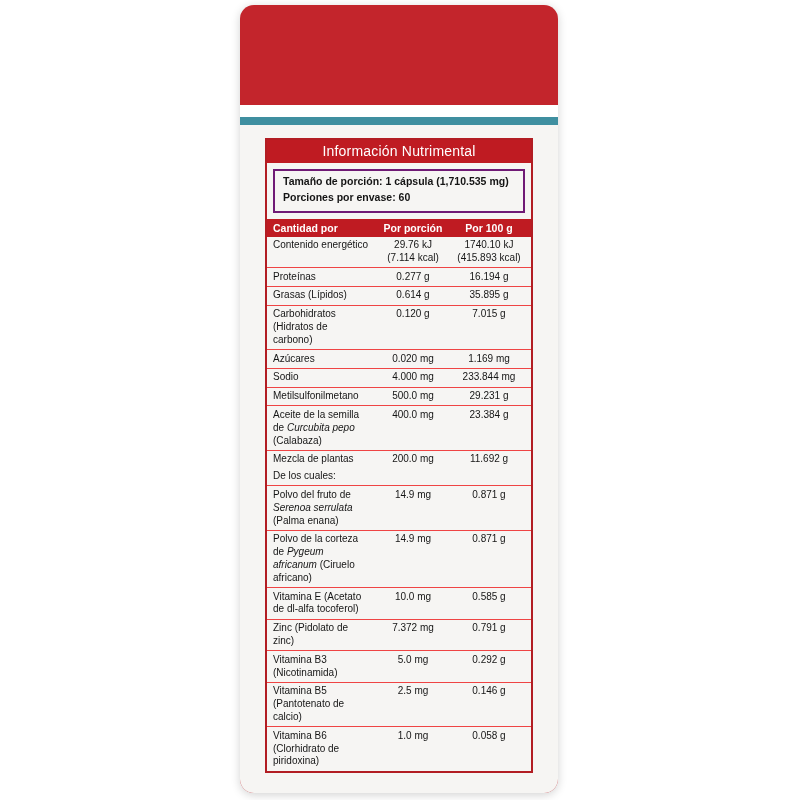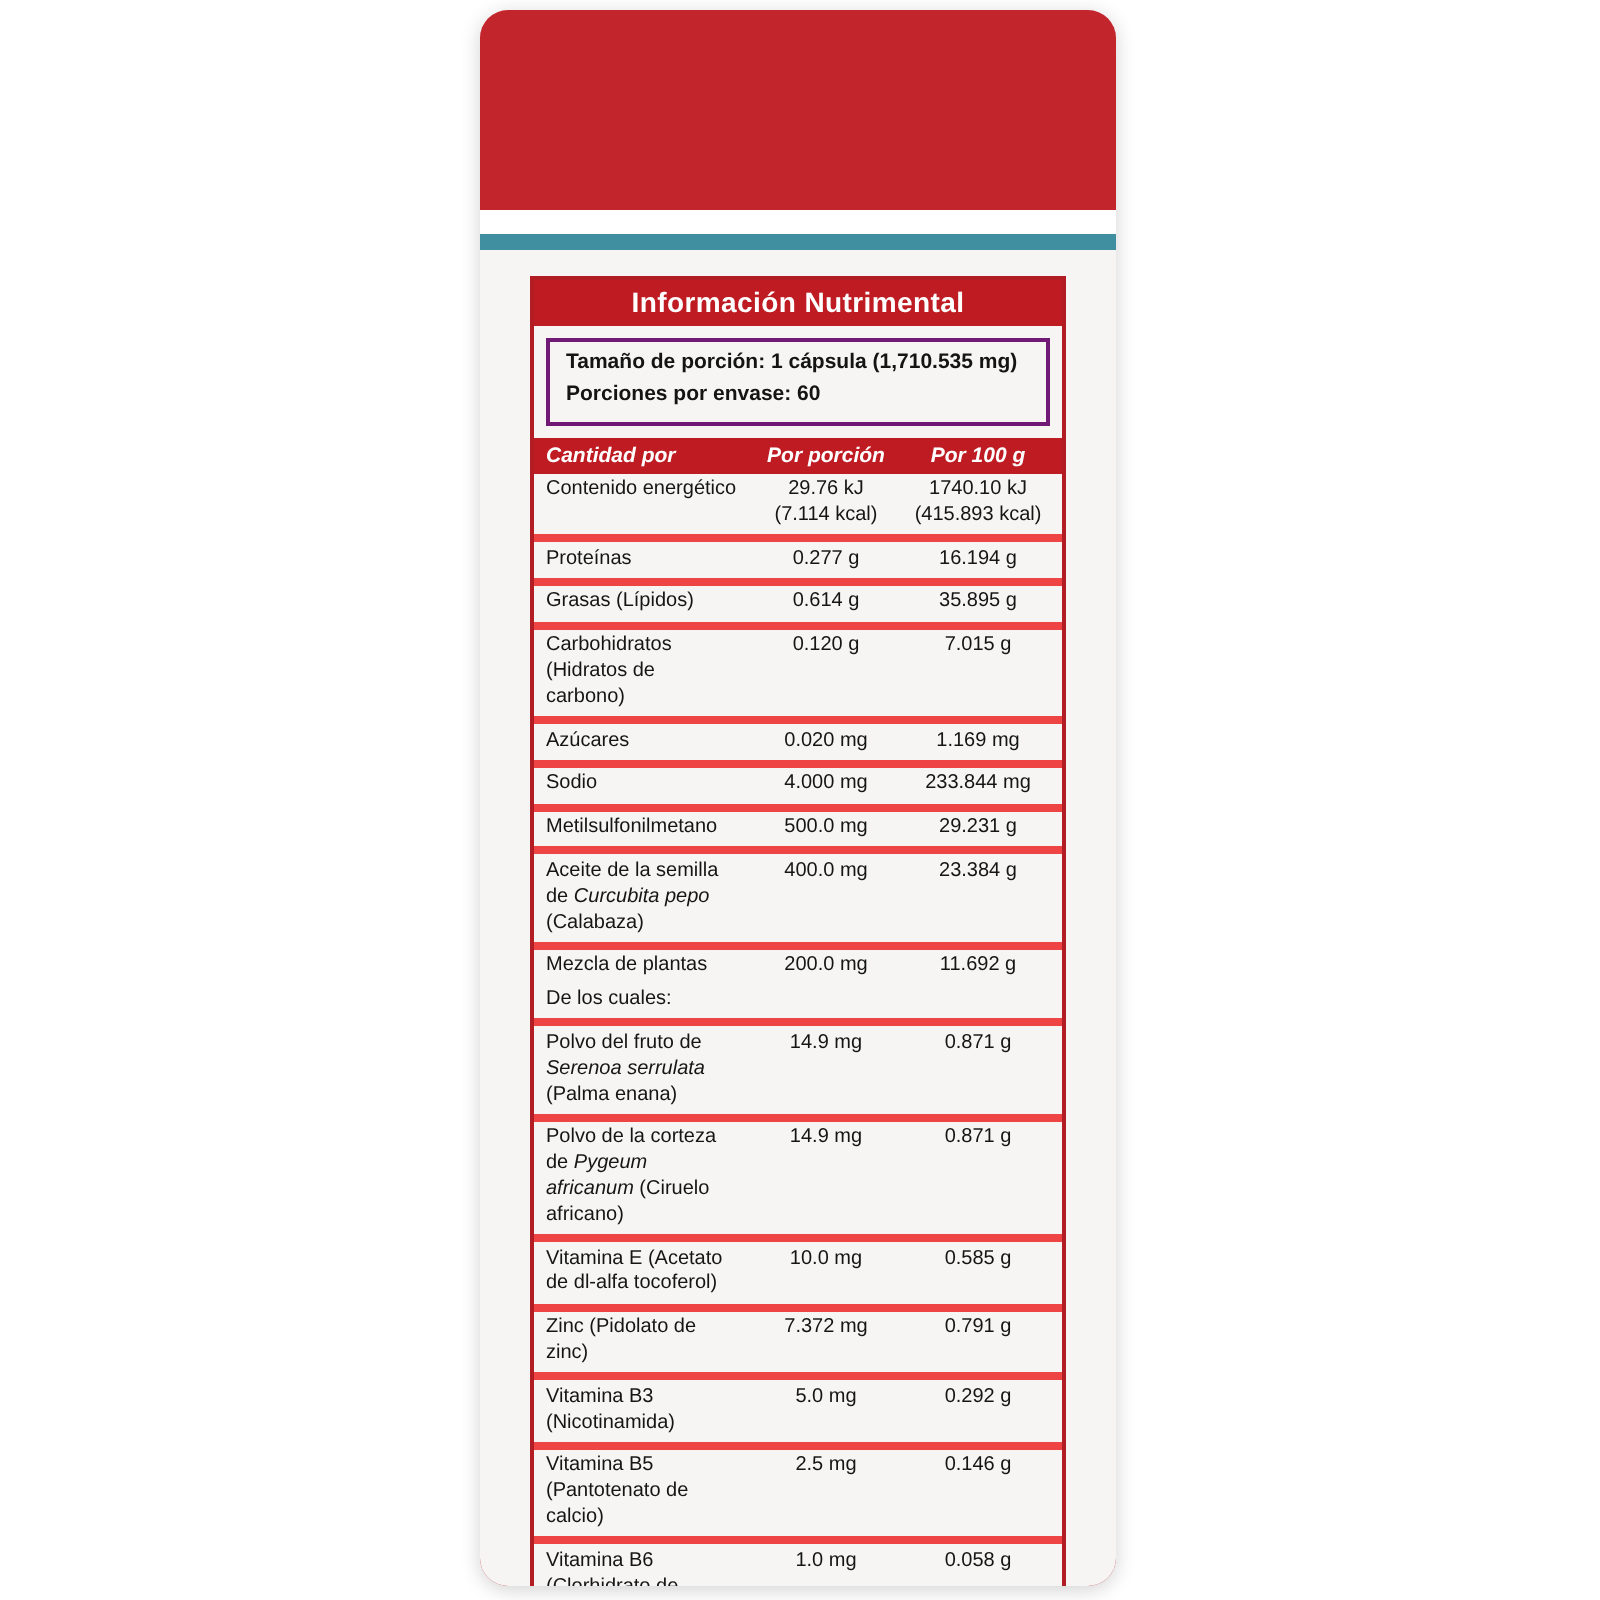--- a/index.html
+++ b/index.html
@@ -40,21 +40,21 @@
     padding: 13px 25px 8px 25px;
     box-sizing: border-box;
   }
   .ntable {
     border: 2px solid #b21d23;
     color: #151515;
   }
   .title-band {
     background: #bf1b22;
     color: #ffffff;
-    font-weight: 700;
+    font-weight: 400;
     font-size: 14px;
     text-align: center;
     padding: 3px 0 4px 0;
     letter-spacing: 0.2px;
   }
   .serving-box {
     margin: 6px;
     border: 2px solid #701a75;
     padding: 3px 8px 5px 8px;
     font-weight: 700;
@@ -63,33 +63,32 @@
     color: #141414;
   }
   .header-band {
     background: #bf1b22;
     color: #ffffff;
     font-weight: 700;
     font-size: 10.5px;
     display: flex;
     align-items: center;
     padding: 3px 6px;
-    font-style: italic;
   }
   .cell.lab { flex: 1 1 auto; padding-right: 4px; }
   .cell.p   { flex: 0 0 80px; text-align: center; white-space: pre-line; }
   .cell.c   { flex: 0 0 72px; text-align: center; white-space: pre-line; }
   .rows .row {
     display: flex;
     align-items: flex-start;
     padding: 2.5px 6px;
     font-size: 10px;
     line-height: 1.28;
   }
-  .rows .row + .row { border-top: 4px solid #ef4444; }
+  .rows .row + .row { border-top: 1px solid #ef4444; }
   .rows .sub { margin-top: 4px; }
 </style>
 </head>
 <body>
 
 <div class="page">
   <div class="box">
 
     <div class="top-red"></div>
     <div class="strip white-top"></div>

